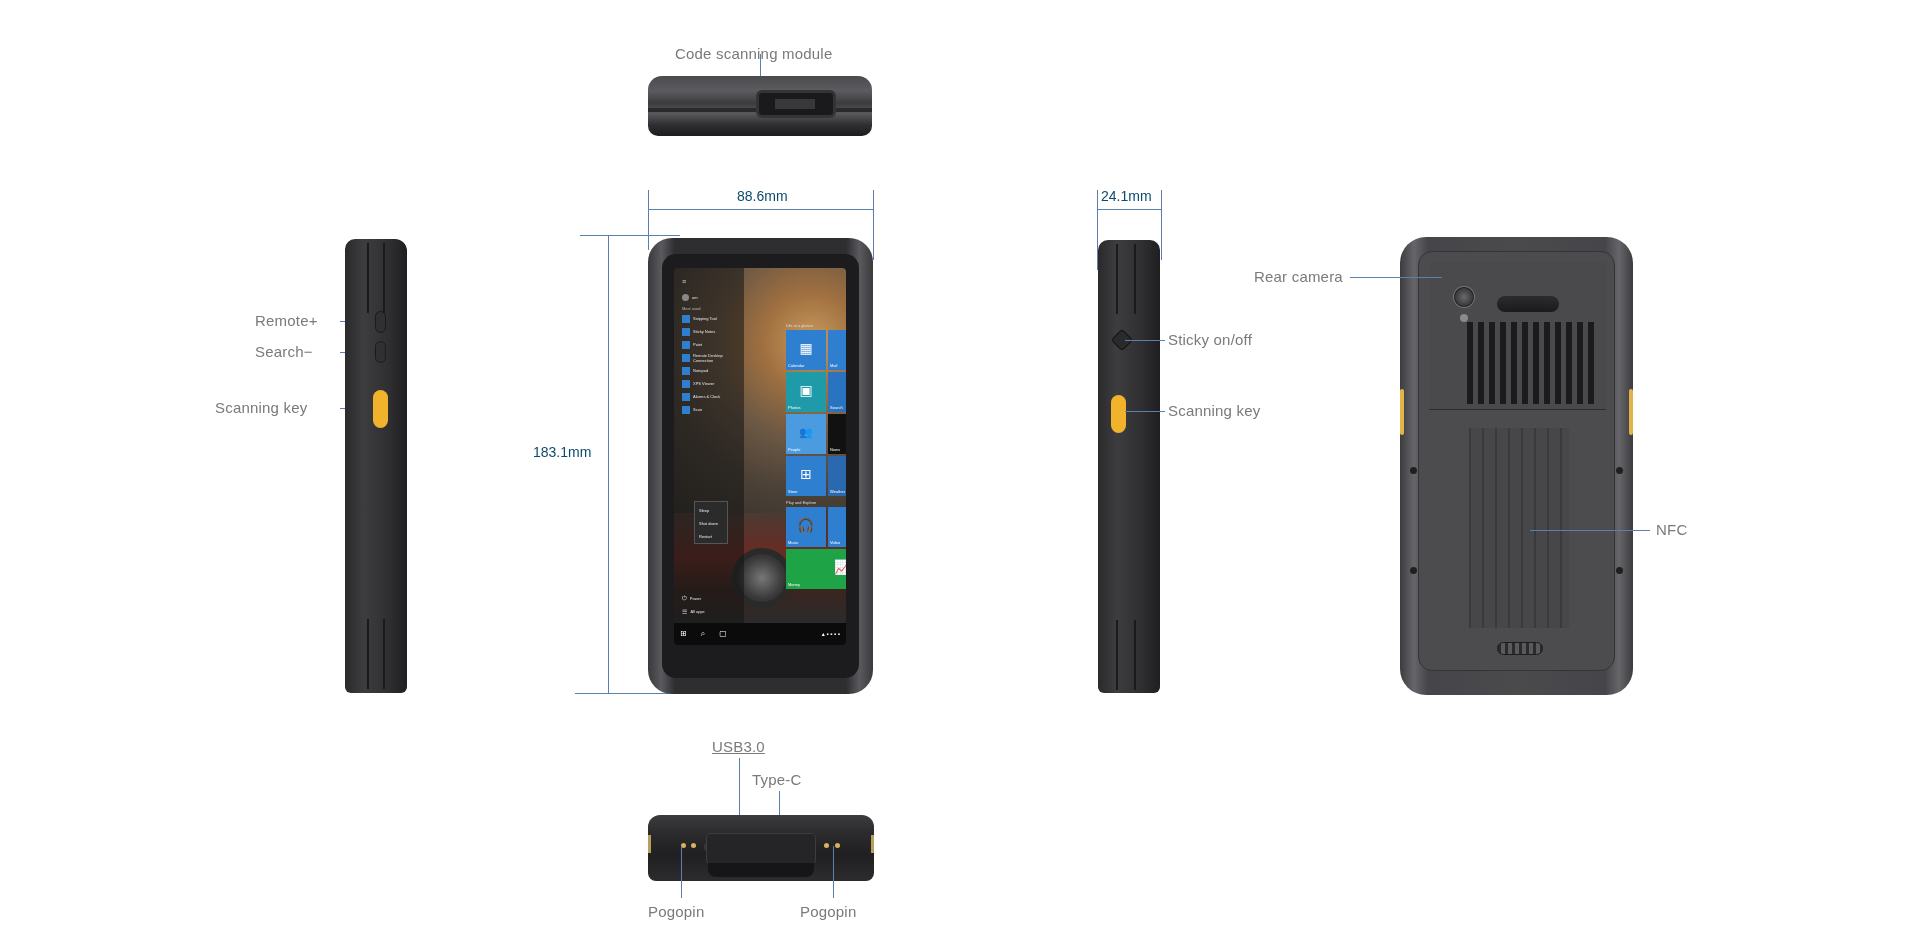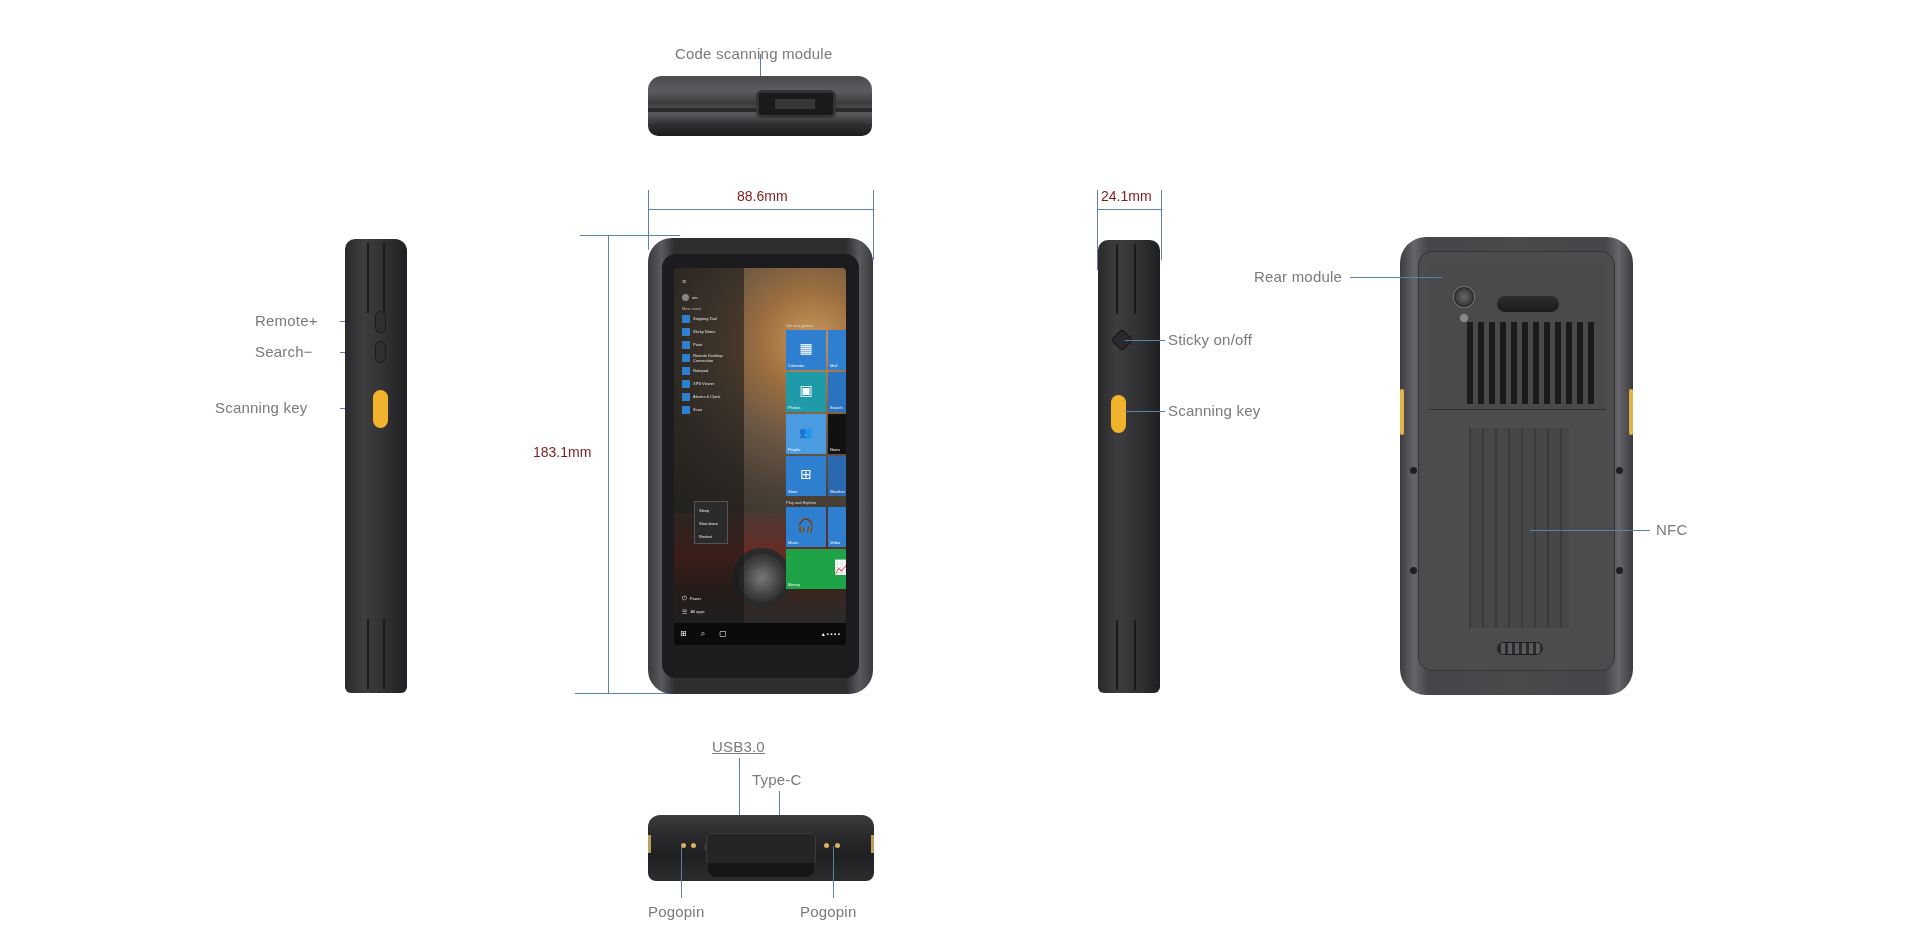--- a/index.html
+++ b/index.html
@@ -1,20 +1,20 @@
 <!DOCTYPE html>
 <html><head>
 <meta charset="utf-8">
 <style>
   * { box-sizing: border-box; margin: 0; padding: 0; }
   html, body { width: 1920px; height: 941px; background: #ffffff; overflow: hidden; }
   body { position: relative; font-family: "Liberation Sans", "DejaVu Sans", sans-serif; }
   .abs { position: absolute; }
   .label { position: absolute; color: #7a7a7a; font-size: 15px; font-weight: 300; white-space: nowrap; letter-spacing: 0.2px; }
-  .dim { position: absolute; color: #7f1d1d; font-size: 14px; white-space: nowrap; }
+  .dim { position: absolute; color: #0c4a6e; font-size: 14px; white-space: nowrap; }
   .ln { position: absolute; background: #5b7fae; }
   .hl { height: 1px; }
   .vl { width: 1px; }
 
   
   .body-dark { background: linear-gradient(90deg, #2a2a2c 0%, #3d3d40 30%, #2f2f31 70%, #1f1f21 100%); }
 
   
   .top-dev { left: 648px; top: 76px; width: 224px; height: 60px; border-radius: 14px 14px 10px 10px;
     background: linear-gradient(180deg, #4b4b4e 0%, #5c5c60 25%, #3b3b3e 45%, #5a5a5e 62%, #2e2e30 82%, #1d1d1f 100%); }
@@ -241,21 +241,21 @@
   <div class="side-stripe" style="left:18px; top:380px; height:70px;"></div>
   <div class="side-stripe" style="left:36px; top:380px; height:70px;"></div>
   <div class="power-btn" style="left:16px; top:92px;"></div>
   <div class="btn-yellow" style="left:13px; top:155px;"></div>
 </div>
 <div class="ln hl" style="left:1125px; top:340px; width:40px;"></div>
 <div class="label" style="left:1168px; top:331px;">Sticky on/off</div>
 <div class="ln hl" style="left:1125px; top:411px; width:40px;"></div>
 <div class="label" style="left:1168px; top:402px;">Scanning key</div>
 
-<div class="label" style="left:1254px; top:268px;">Rear module</div>
+<div class="label" style="left:1254px; top:268px;">Rear camera</div>
 <div class="abs back-dev">
   <div class="abs yel-acc" style="left:0px; top:152px;"></div>
   <div class="abs yel-acc" style="left:229px; top:152px;"></div>
   <div class="abs screw" style="left:10px; top:230px;"></div>
   <div class="abs screw" style="left:216px; top:230px;"></div>
   <div class="abs screw" style="left:10px; top:330px;"></div>
   <div class="abs screw" style="left:216px; top:330px;"></div>
   <div class="abs back-panel">
     <div class="abs back-upper">
       <div class="abs cam"></div>

